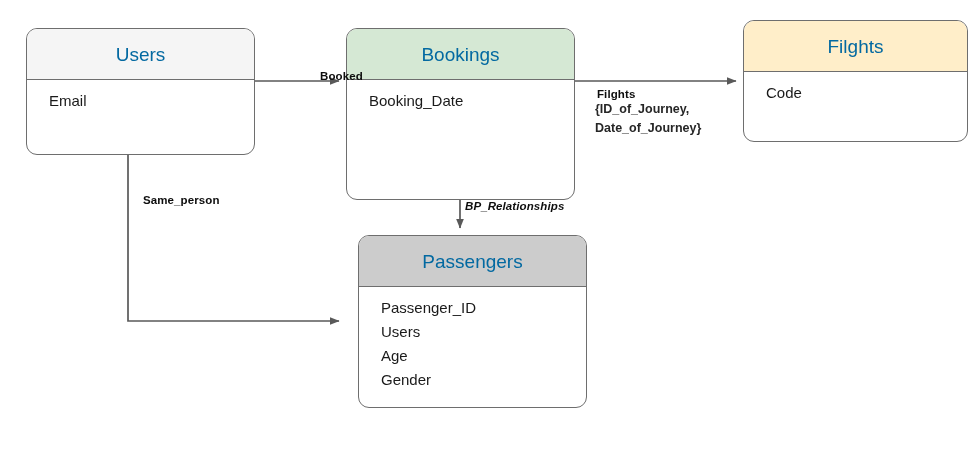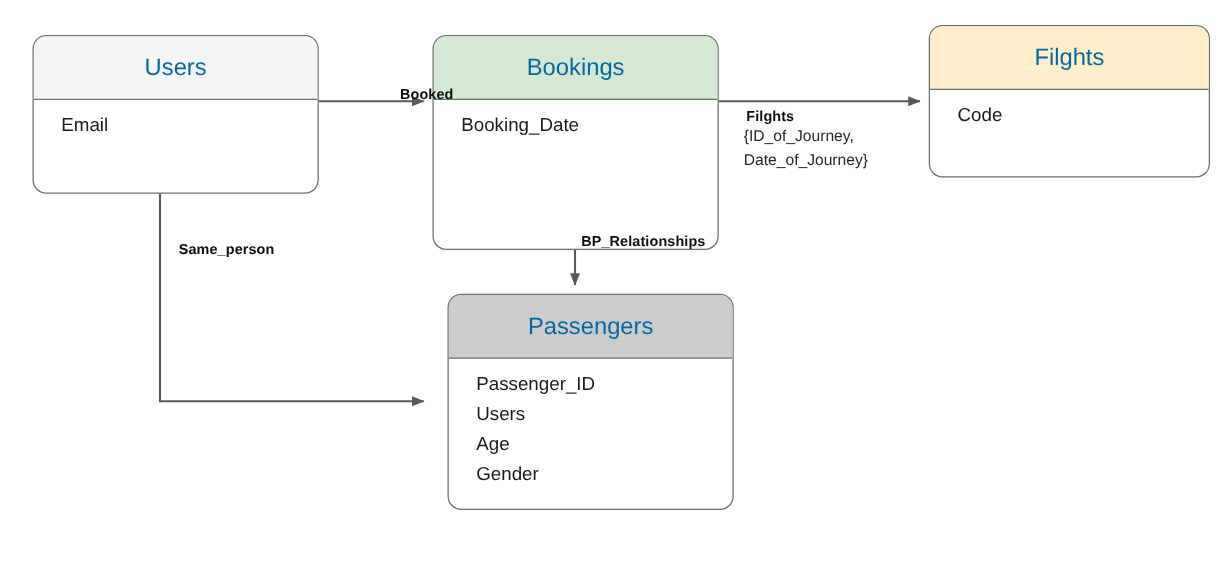--- a/index.html
+++ b/index.html
@@ -56,21 +56,21 @@
     position: absolute;
     font-size: 11.5px;
     font-weight: bold;
     color: #0d0d0d;
     white-space: nowrap;
     letter-spacing: 0.1px;
   }
   .edge-sublabel {
     position: absolute;
     font-size: 12.5px;
-    font-weight: normal;
+    font-weight: bold;
     color: #262626;
     white-space: nowrap;
     line-height: 16px;
   }
 </style>
 </head>
 <body>
 
 <div id="canvas">
 
@@ -130,17 +130,17 @@
   </div>
 
   <div class="edge-label" style="left:277px; top:70px;margin-left:43px;">Booked</div>
 
   <div class="edge-label" style="left:597px; top:88px;">Filghts</div>
 
   <div class="edge-sublabel" style="left:595px; top:101px;">{ID_of_Journey,</div>
 
   <div class="edge-sublabel" style="left:595px; top:120px;text-align:center;">Date_of_Journey}</div>
 
-  <div class="edge-label" style="left:465px; top:188px;">BP_Relationships</div>
+  <div class="edge-label" style="left:465px; top:200px;font-style:italic;">BP_Relationships</div>
 
   <div class="edge-label" style="left:143px; top:194px;">Same_person</div>
 
 </div>
 
 </body></html>

